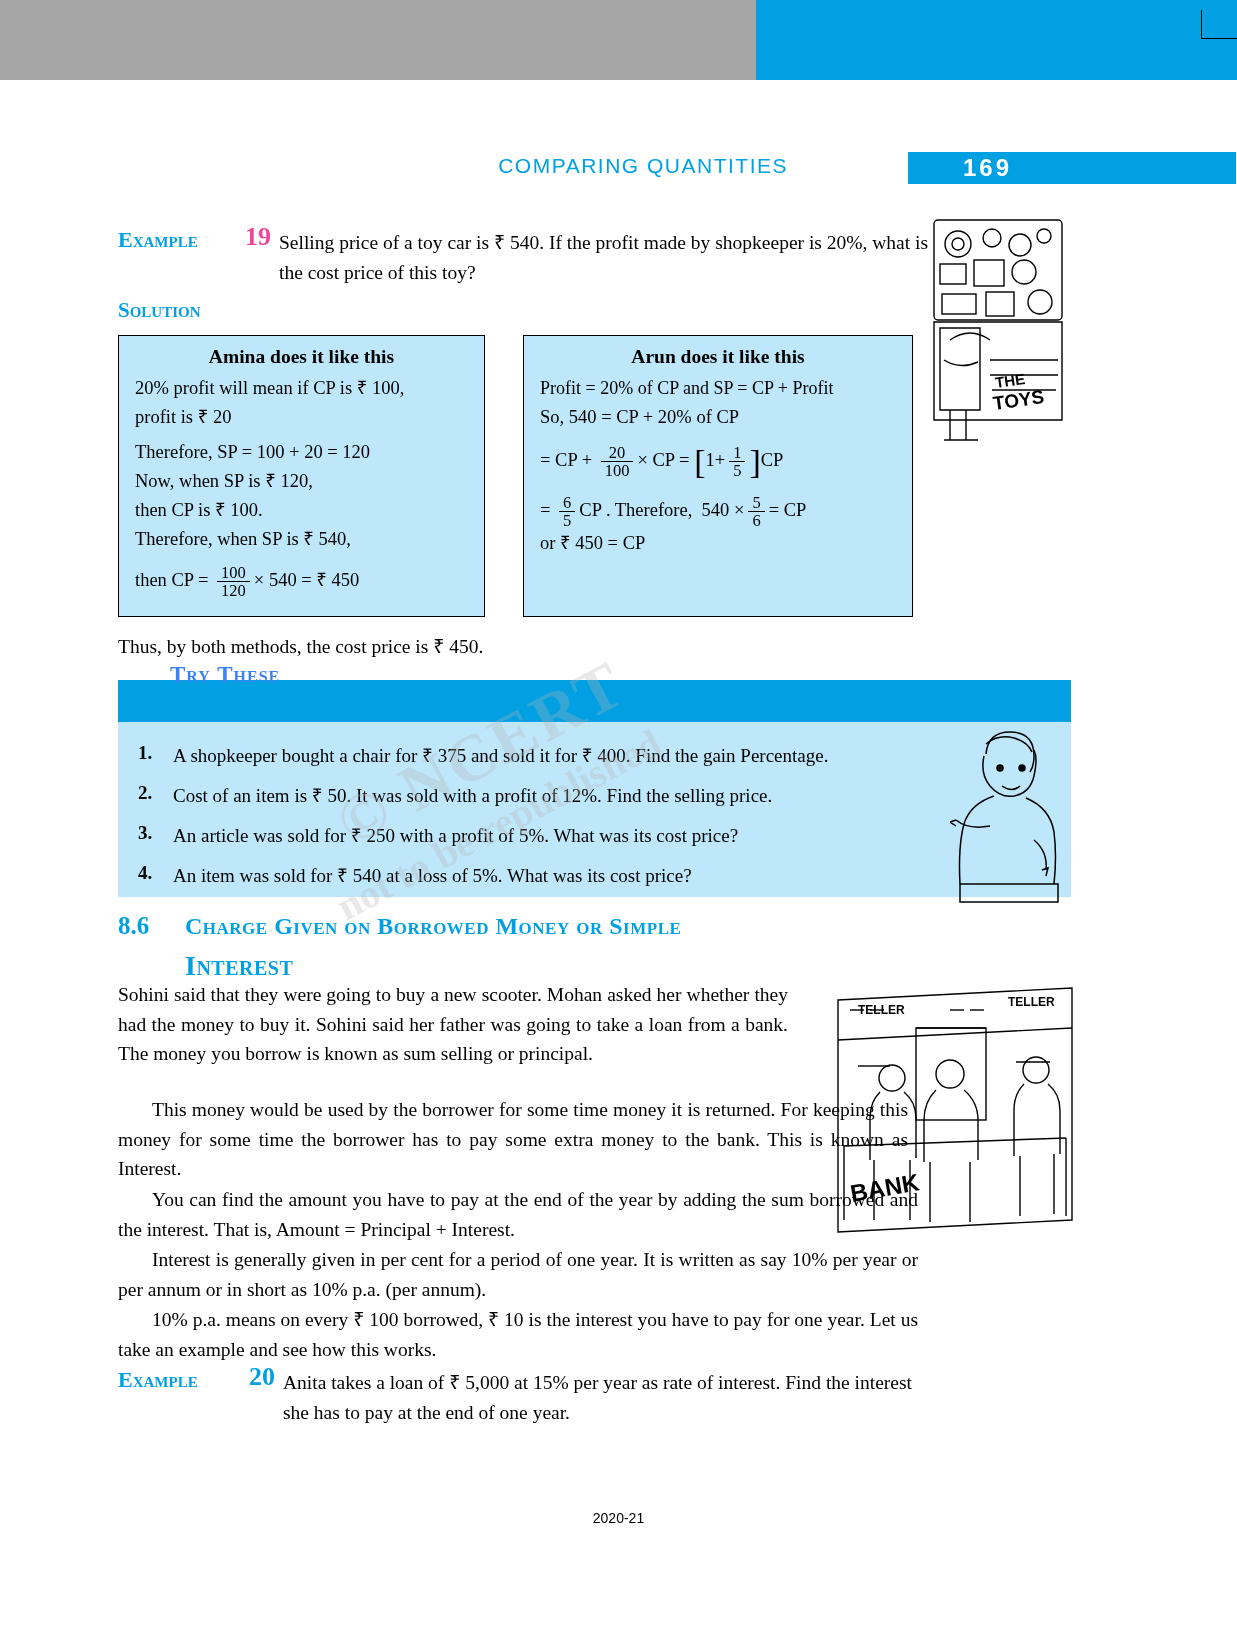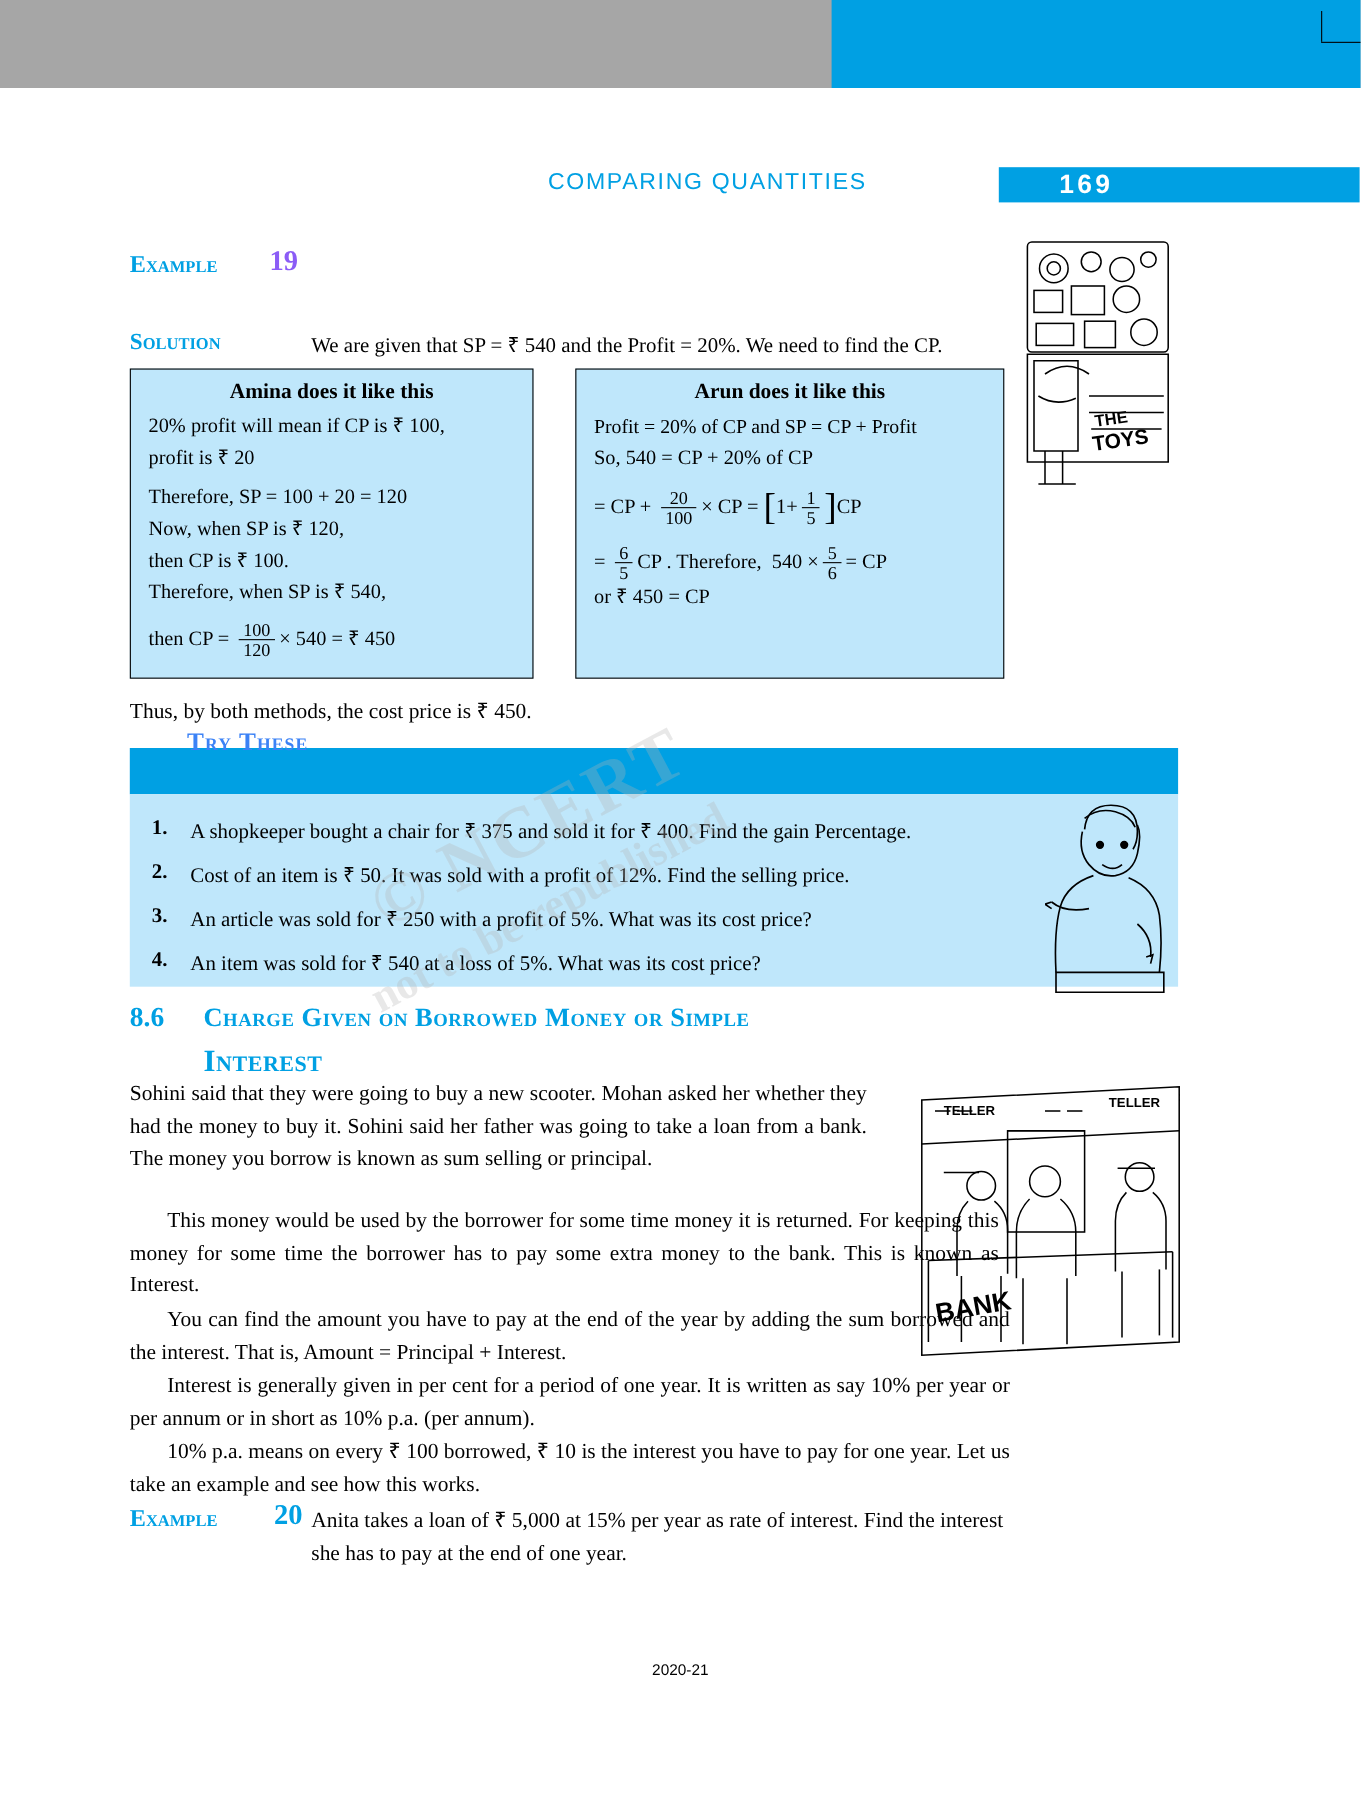--- a/index.html
+++ b/index.html
@@ -17,21 +17,21 @@
   
   .hdr{position:absolute;left:118px;top:72px;width:1000px;height:34px;}
   .hdr-title{position:absolute;right:330px;top:2px;font-family:"Liberation Sans",sans-serif;
     font-size:21px;letter-spacing:1.5px;color:#00a0e3;font-weight:400;}
   .hdr-band{position:absolute;left:790px;top:0px;width:328px;height:32px;background:#00a0e3;}
   .hdr-num{position:absolute;left:845px;top:2px;font-family:"Liberation Sans",sans-serif;
     font-size:24px;letter-spacing:3px;color:#ffffff;font-weight:700;}
   .sc{font-variant:small-caps;}
 
   .ex19-label{position:absolute;left:118px;top:147px;font-size:22px;color:#00a0e3;font-weight:700;}
-  .ex19-num{position:absolute;left:245px;top:142px;font-size:26px;color:#8b5cf6;font-weight:700;}
+  .ex19-num{position:absolute;left:245px;top:142px;font-size:26px;color:#ec4899;font-weight:700;}
   .ex19-text{position:absolute;left:279px;top:148px;width:650px;font-size:19.5px;line-height:30px;text-align:left;}
 
   .sol-label{position:absolute;left:118px;top:218px;font-size:21px;color:#00a0e3;font-weight:700;}
   .sol-text{position:absolute;left:283px;top:221px;width:640px;font-size:19px;line-height:28px;}
 
   
   .box{position:absolute;border:1.6px solid #000;background:#bfe7fb;}
   .boxA{left:118px;top:255px;width:365px;height:280px;}
   .boxB{left:523px;top:255px;width:388px;height:280px;}
   .box-title{text-align:center;font-size:19.5px;font-weight:700;margin-top:10px;}
@@ -93,23 +93,23 @@
 <div class="page">
 
   <div class="hdr">
     <div class="hdr-band"></div>
     <div class="hdr-title">COMPARING QUANTITIES</div>
     <div class="hdr-num">169</div>
   </div>
 
   <div class="ex19-label sc">Example</div>
   <div class="ex19-num">19</div>
+  <div class="ex19-text">Selling price of a toy car is ₹ 540. If the profit made by shopkeeper is 20%, what is the cost price of  this toy?</div>
 
   <div class="sol-label sc">Solution</div>
-  <div class="sol-text">We are given that SP = ₹ 540 and the  Profit = 20%. We need to find the CP.</div>
 
   <div class="box boxA">
     <div class="box-title">Amina does it like this</div>
     <div class="box-body">
       <div>20% profit will mean if CP is ₹ 100,</div>
       <div>profit is ₹ 20</div>
       <div style="height:6px"></div>
       <div>Therefore, SP = 100 + 20  = 120</div>
       <div>Now, when SP is ₹ 120,</div>
       <div>then CP is ₹ 100.</div>

